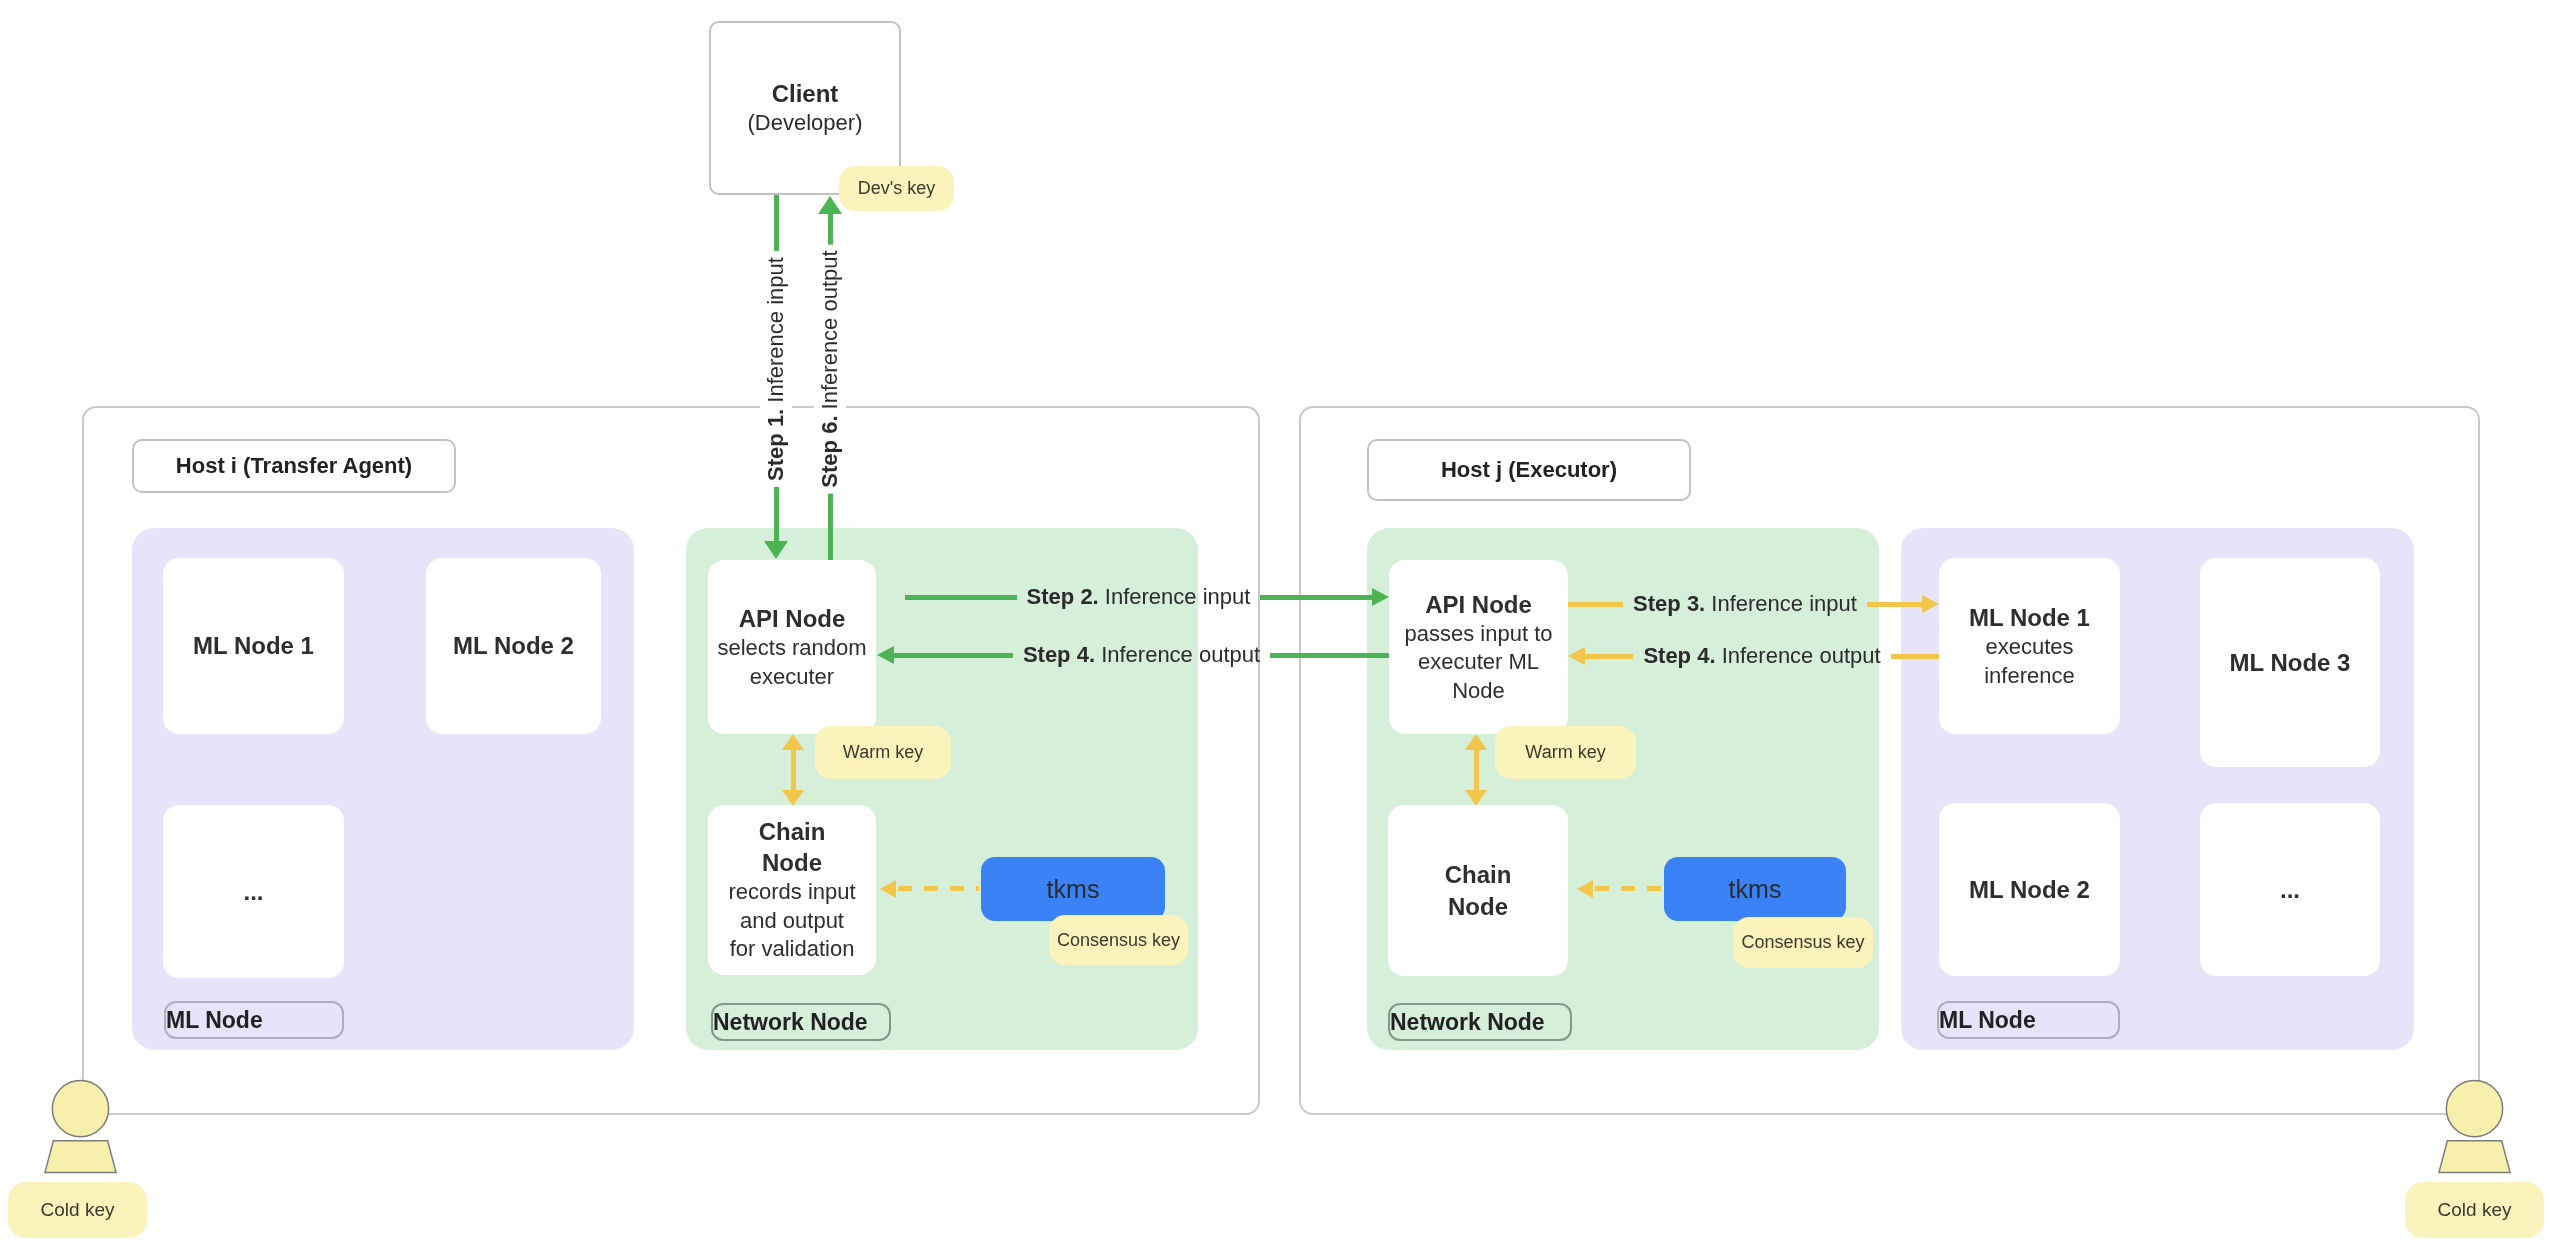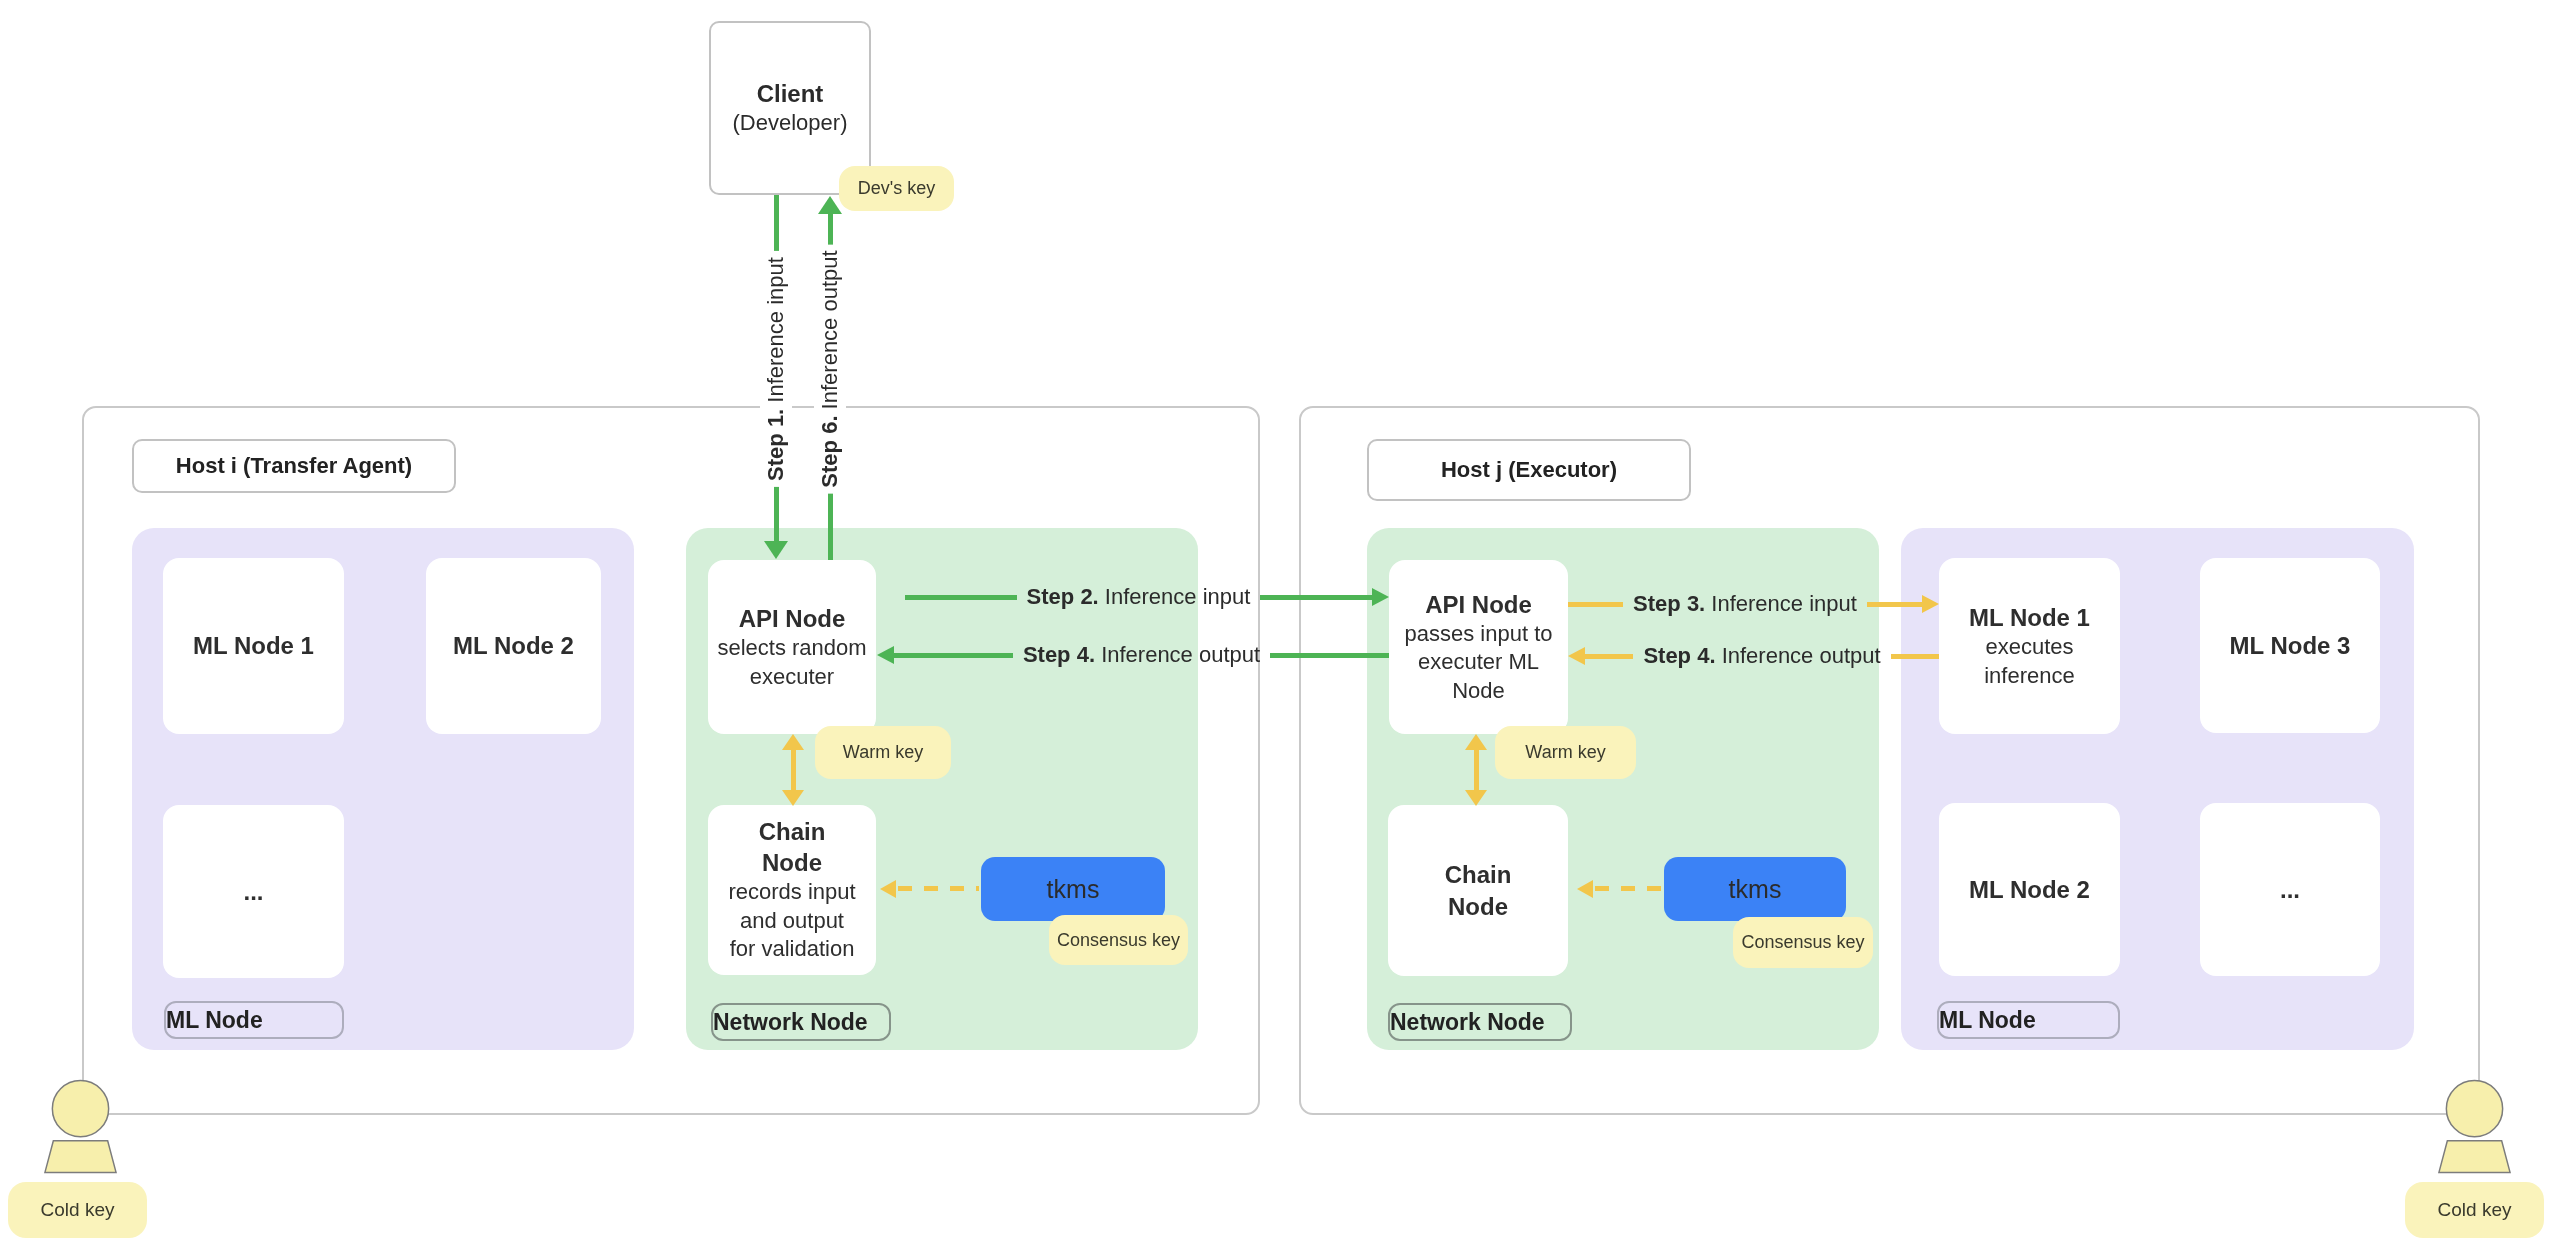--- a/index.html
+++ b/index.html
@@ -44,21 +44,21 @@
   .dash{height:5px;background:repeating-linear-gradient(90deg,#f2c64b 0 14px,transparent 14px 26px);z-index:5;}
   .clientbox{background:#fff;border:2px solid #c2c2c2;border-radius:10px;display:flex;
              flex-direction:column;align-items:center;justify-content:center;text-align:center;z-index:2;}
   .persvg{z-index:6;}
 </style>
 </head>
 <body>
 
 <div id="canvas">
 
-  <div class="abs clientbox" style="left:709px;top:21px;width:162px;height:174px;">
+  <div class="abs clientbox" style="left:709px;top:21px;width:192px;height:174px;">
     <div class="ntitle">Client</div>
     <div class="ndesc">(Developer)</div>
   </div>
   <div class="abs keybadge" style="left:839px;top:166px;width:115px;height:45px;">
     <span>Dev's key</span>
   </div>
 
   <div class="abs vline green-bg" style="left:774px;top:195px;height:61px;"></div>
   <div class="abs vline green-bg" style="left:774px;top:482px;height:61px;"></div>
   <div class="abs head" style="left:764px;top:541px;border-left:12px solid transparent;border-right:12px solid transparent;border-top:18px solid #4db455;"></div>
@@ -181,21 +181,21 @@
     <div class="seg yellow-bg"></div>
     <div class="flowlabel"><b>Step 4.</b><span> Inference output</span></div>
     <div class="seg yellow-bg"></div>
   </div>
 
   <div class="abs panel purple" style="left:1901px;top:528px;width:513px;height:522px;"></div>
   <div class="abs node" style="left:1939px;top:558px;width:181px;height:176px;">
     <div class="ntitle">ML Node 1</div>
     <div class="ndesc">executes inference</div>
   </div>
-  <div class="abs node" style="left:2200px;top:558px;width:180px;height:175px;">
+  <div class="abs node" style="left:2200px;top:558px;width:180px;height:209px;">
     <div class="ntitle">ML Node 3</div>
   </div>
   <div class="abs node" style="left:1939px;top:803px;width:181px;height:173px;">
     <div class="ntitle">ML Node 2</div>
   </div>
   <div class="abs node" style="left:2200px;top:803px;width:180px;height:173px;">
     <div class="ntitle">...</div>
   </div>
   <div class="abs tagbadge tag-purple" style="left:1937px;top:1001px;width:183px;height:38px;">
     <span>ML Node</span>

